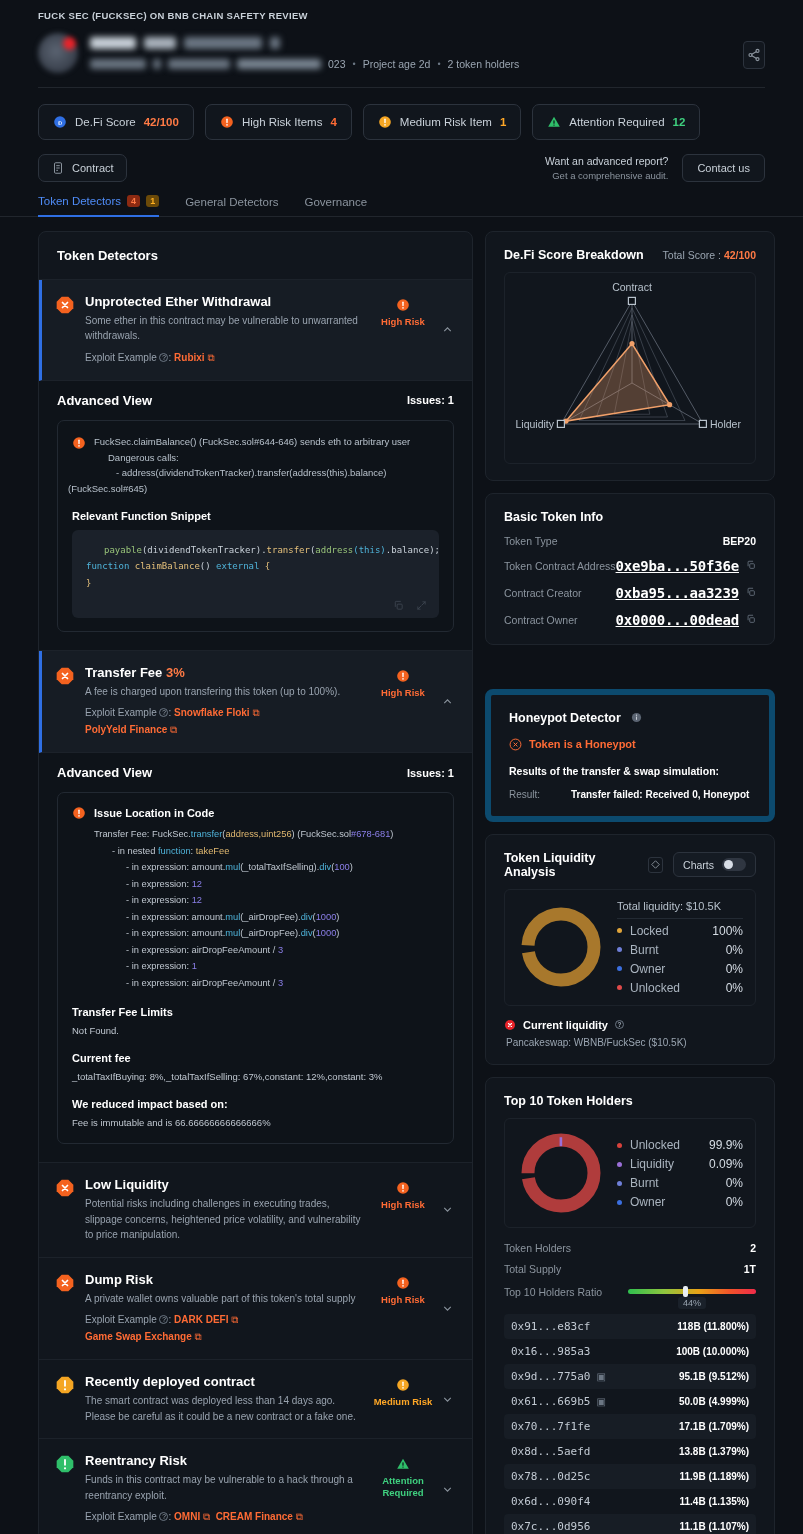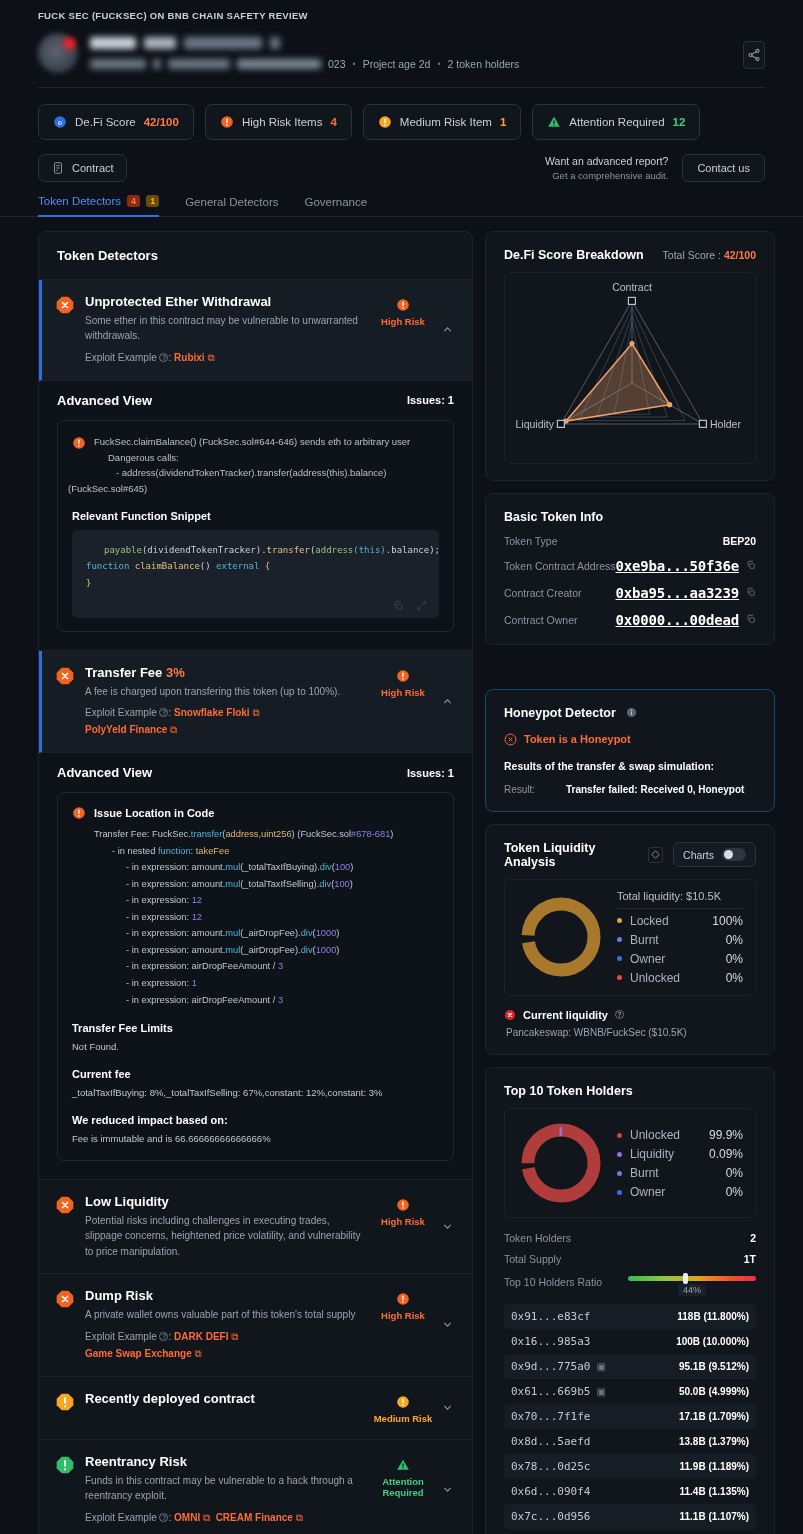--- a/index.html
+++ b/index.html
@@ -140,21 +140,21 @@
   .score-tot { font-size:10.5px; color:#9aa5b1; margin-left:auto; }
   .score-tot b { color:#ff7a45; font-weight:600; }
   .radar-box { border:1px solid #1c222a; border-radius:6px; margin-top:10px; height:192px; }
 
   .kv { display:flex; align-items:center; font-size:10.5px; margin-top:11px; }
   .kv .k { color:#8b949e; }
   .kv .v { margin-left:auto; font-weight:700; color:#fff; }
   .kv .v.mono { font-family:"DejaVu Sans Mono", monospace; text-decoration:underline; font-size:14px; letter-spacing:-.2px;}
   .copy-ic { margin-left:7px; color:#6b7683; }
 
-  .honey { border:1px solid #0c4a6e;margin-top:44px; }
+  .honey { border:6px solid #0c4a6e;margin-top:44px; }
   .honey-flag { display:flex; align-items:center; gap:7px; margin-top:13px; font-size:11px; font-weight:700; color:#ff6b35; }
   .honey-sub { font-size:10.5px; font-weight:700; color:#fff; margin-top:14px; }
   .honey-res { display:flex; margin-top:12px; font-size:10px; }
   .honey-res .k { color:#8b949e; width:62px; }
   .honey-res .v { font-weight:700; color:#fff; }
 
   .charts-toggle { margin-left:auto; display:flex; align-items:center; gap:8px;
      border:1px solid #2c333d; border-radius:6px; padding:5px 9px; background:#151b23; }
   .charts-toggle span { font-size:10.5px; color:#c9d1d9; }
   .tg { width:24px; height:13px; border-radius:7px; background:#2f3641; position:relative; }
@@ -167,21 +167,21 @@
   .leg-title span { color:#b6c0cb; font-weight:400; }
   .leg-row { display:flex; align-items:center; font-size:12px; color:#aab4bf; margin-top:5px; }
   .leg-dot { width:5px;height:5px;border-radius:50%;margin-right:8px; }
   .leg-val { margin-left:auto; color:#d5dce4; }
 
   .cur-liq { display:flex; align-items:center; gap:7px; margin-top:13px; font-size:11px; font-weight:700; color:#fff; }
   .cur-liq-sub { font-size:10px; color:#9aa5b1; margin-top:6px; padding-left:2px; }
   .adv-liq { border-top:1px solid #1c222a; margin:14px -18px -16px -18px; padding:12px 0; text-align:center;
              font-size:10.5px; color:#9aa5b1; }
 
-  .hold-row { display:flex; font-size:10.5px; margin-top:9px; }
+  .hold-row { display:flex; align-items:center; font-size:10.5px; margin-top:9px; }
   .hold-row .k { color:#8b949e; }
   .hold-row .v { margin-left:auto; font-weight:700; color:#fff; }
   .ratio-wrap { margin-left:auto; width:128px; position:relative; }
   .ratio-bar { height:5px; border-radius:3px;
     background:linear-gradient(90deg,#2fbf4f 0%,#8ec63f 28%,#e8a317 55%,#f2522a 80%,#ef2b4a 100%); }
   .ratio-knob { position:absolute; top:-3px; left:43%; width:5px; height:11px; background:#e9eef4; border-radius:2px; }
   .ratio-lbl { position:absolute; top:8px; left:50%; transform:translateX(-50%);
     font-size:9px; color:#9aa5b1; background:#1a212a; padding:1px 5px; border-radius:3px; }
 
   .h-list { margin-top:16px; }
@@ -421,21 +421,20 @@
               <svg class="ico" viewBox="0 0 24 24">
                 <circle cx="12" cy="12" r="10" fill="#f4621f"></circle>
                   <rect x="10.8" y="6" width="2.4" height="8" rx="1.2" fill="#fff"></rect>
                   <circle cx="12" cy="17" r="1.4" fill="#fff"></circle>
               </svg>
               <div class="il-title">Issue Location in Code</div>
             </div>
             <div style="padding-left:22px; margin-top:6px">
               <div class="il-line">Transfer Fee: FuckSec.<span class="n-kw">transfer</span>(<span class="n-var">address,uint256</span>) (FuckSec.sol<span class="n-num">#678-681</span>)</div>
               <div class="il-line" style="padding-left:18px">- in nested <span class="n-kw">function</span>: <span class="n-var">takeFee</span></div>
-              <div class="il-line" style="padding-left:32px">- in expression: amount.<span class="n-kw">mul</span>(_totalTaxIfBuying).<span class="n-kw">div</span>(<span class="n-num">100</span>)</div>
               <div class="il-line" style="padding-left:32px">- in expression: amount.<span class="n-kw">mul</span>(_totalTaxIfSelling).<span class="n-kw">div</span>(<span class="n-num">100</span>)</div>
               <div class="il-line" style="padding-left:32px">- in expression: <span class="n-num">12</span></div>
               <div class="il-line" style="padding-left:32px">- in expression: <span class="n-num">12</span></div>
               <div class="il-line" style="padding-left:32px">- in expression: amount.<span class="n-kw">mul</span>(_airDropFee).<span class="n-kw">div</span>(<span class="n-num">1000</span>)</div>
               <div class="il-line" style="padding-left:32px">- in expression: amount.<span class="n-kw">mul</span>(_airDropFee).<span class="n-kw">div</span>(<span class="n-num">1000</span>)</div>
               <div class="il-line" style="padding-left:32px">- in expression: airDropFeeAmount / <span class="n-num">3</span></div>
               <div class="il-line" style="padding-left:32px">- in expression: <span class="n-num">1</span></div>
               <div class="il-line" style="padding-left:32px">- in expression: airDropFeeAmount / <span class="n-num">3</span></div>
             </div>
             <div class="sub-h">Transfer Fee Limits</div>
@@ -504,20 +503,21 @@
         </div>
 
         <div class="det-item">
           <svg class="det-badge" viewBox="0 0 24 24">
             <path d="M8 2h8l6 6v8l-6 6H8l-6-6V8Z" fill="#f5a623"></path>
             <rect x="10.9" y="6" width="2.2" height="8" rx="1.1" fill="#fff"></rect>
               <circle cx="12" cy="17.2" r="1.3" fill="#fff"></circle>
           </svg>
           <div class="det-body">
             <div class="det-title">Recently deployed contract</div>
+            <div class="det-desc">The smart contract was deployed less than 14 days ago. Please be careful as it could be a new contract or a fake one.</div>
           </div>
           <div class="det-right">
             <svg class="ico" style="margin:0 auto" viewBox="0 0 24 24">
               <circle cx="12" cy="12" r="10" fill="#f5a623"></circle>
                 <rect x="10.8" y="6" width="2.4" height="8" rx="1.2" fill="#fff"></rect>
                 <circle cx="12" cy="17" r="1.4" fill="#fff"></circle>
             </svg>
             <div class="lvl med">Medium Risk</div>
           </div>
           <div class="chev">

